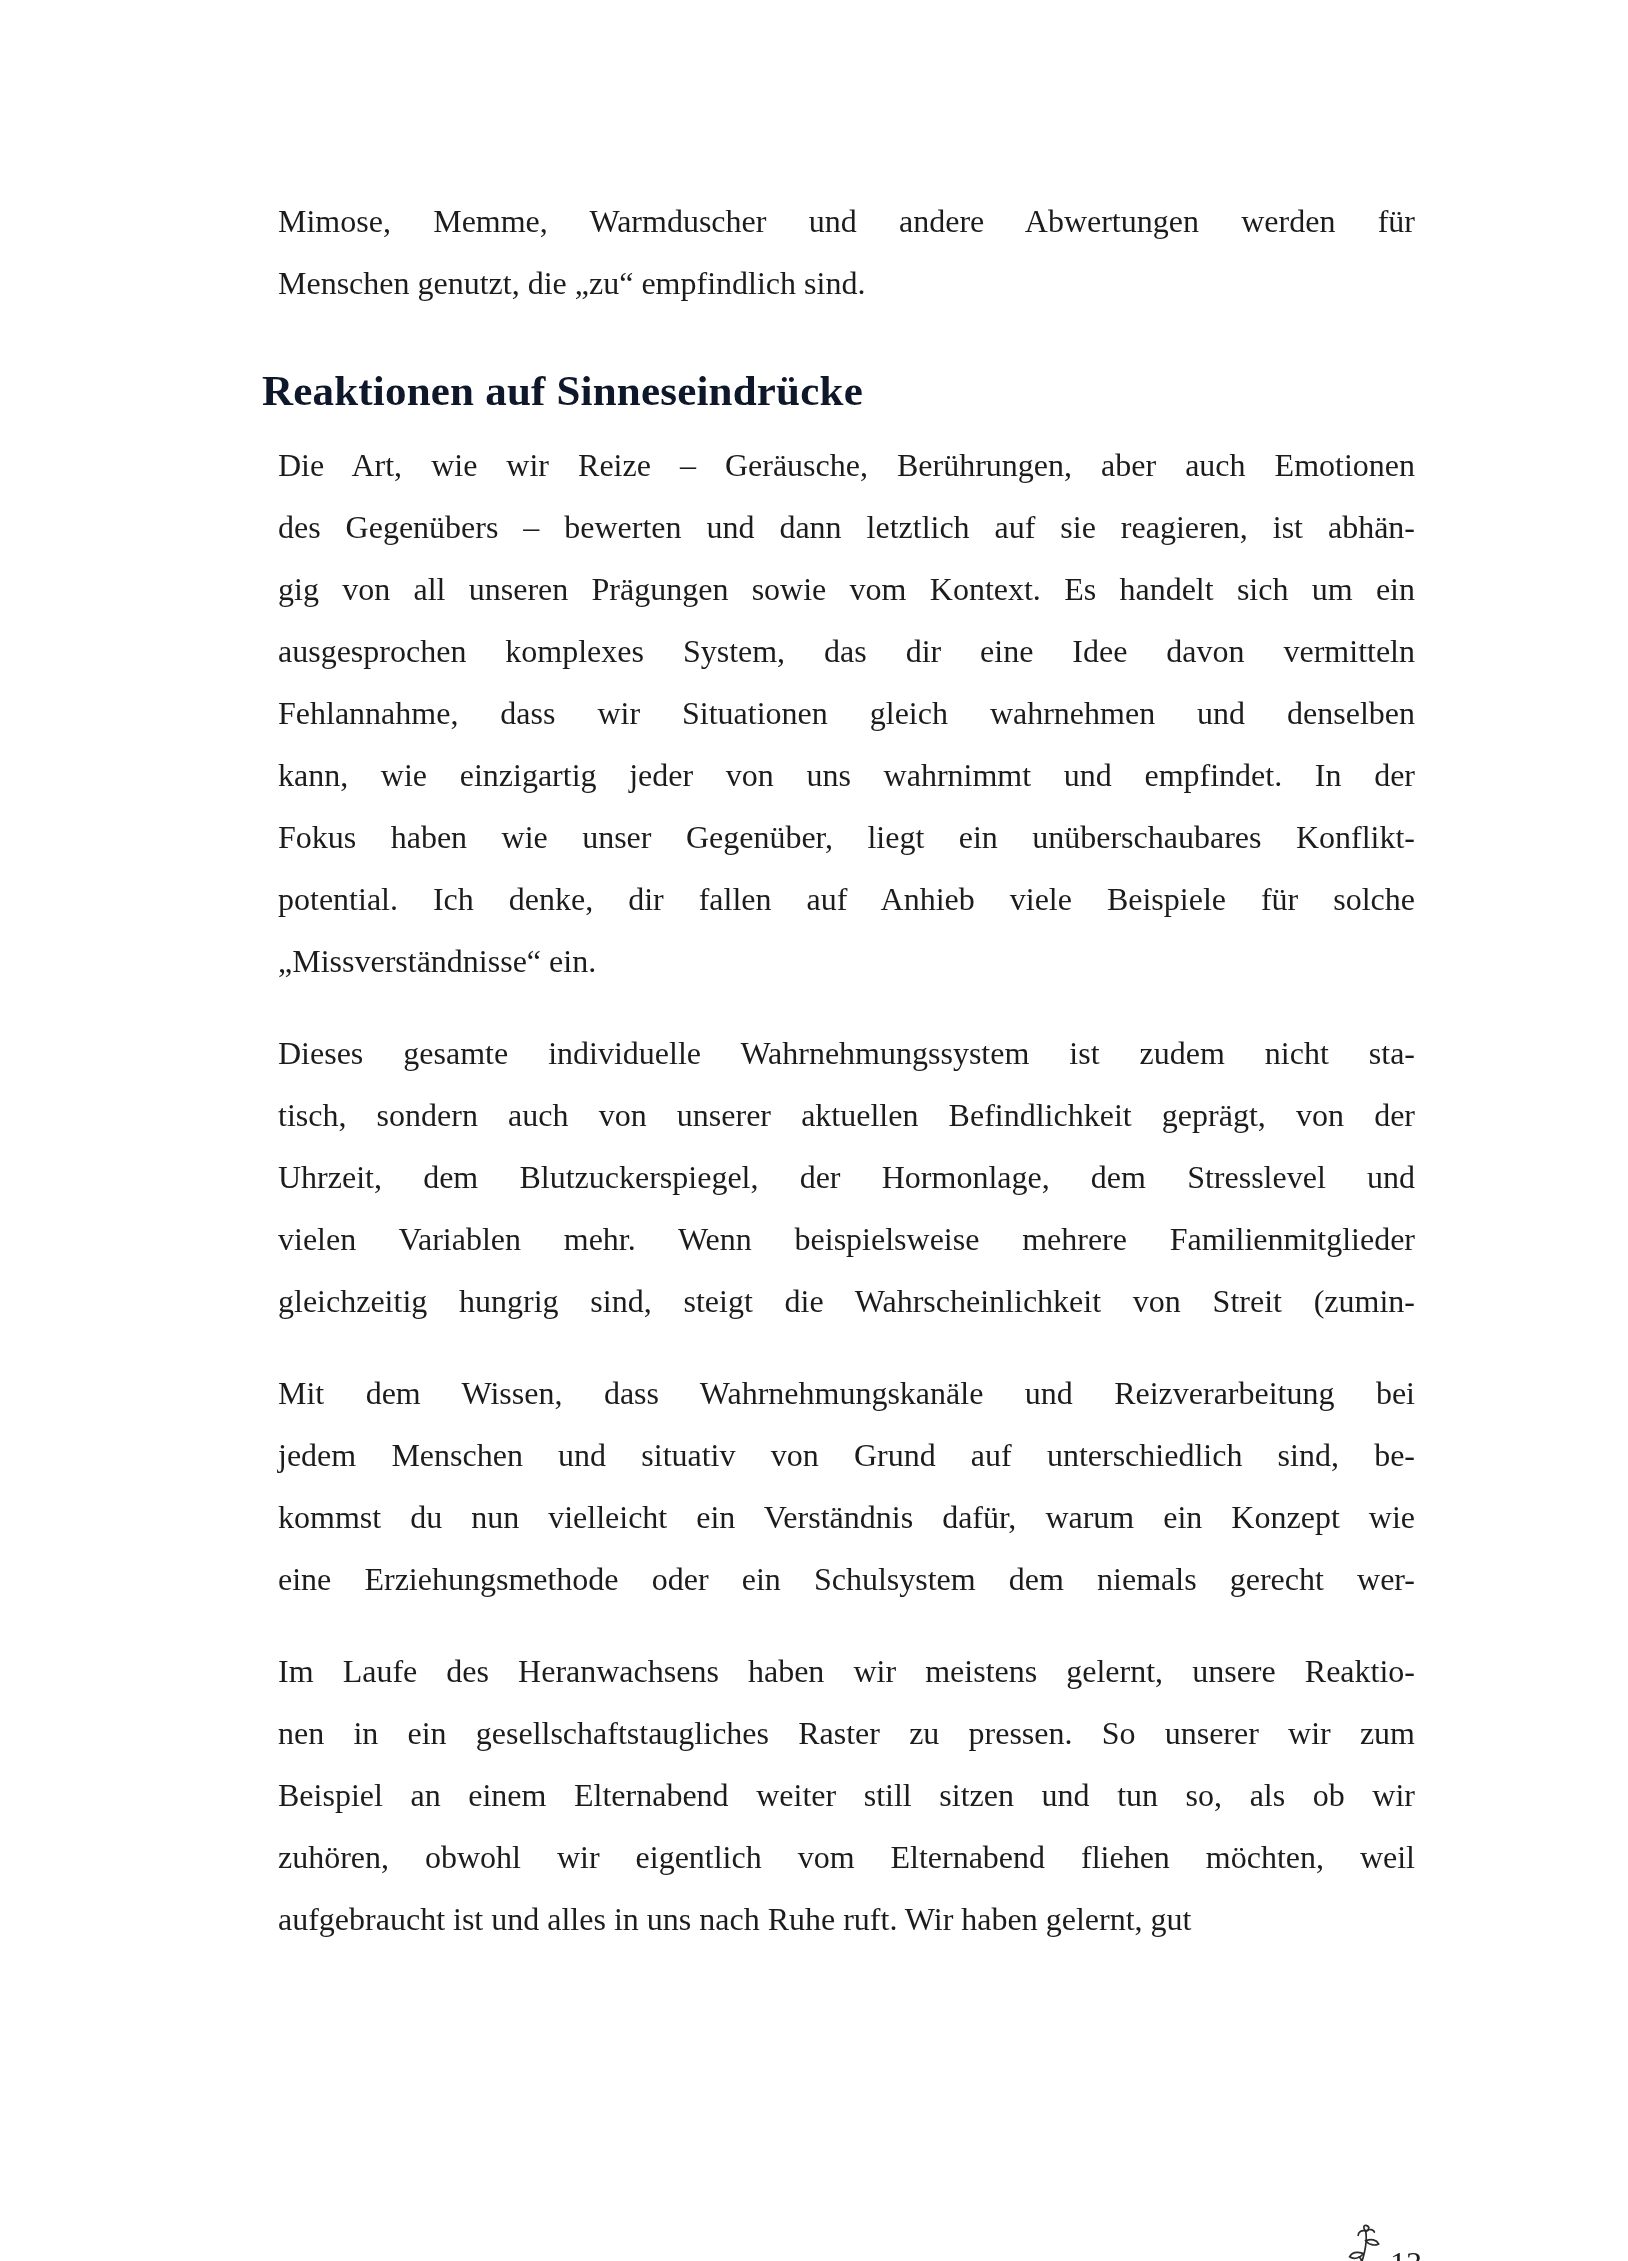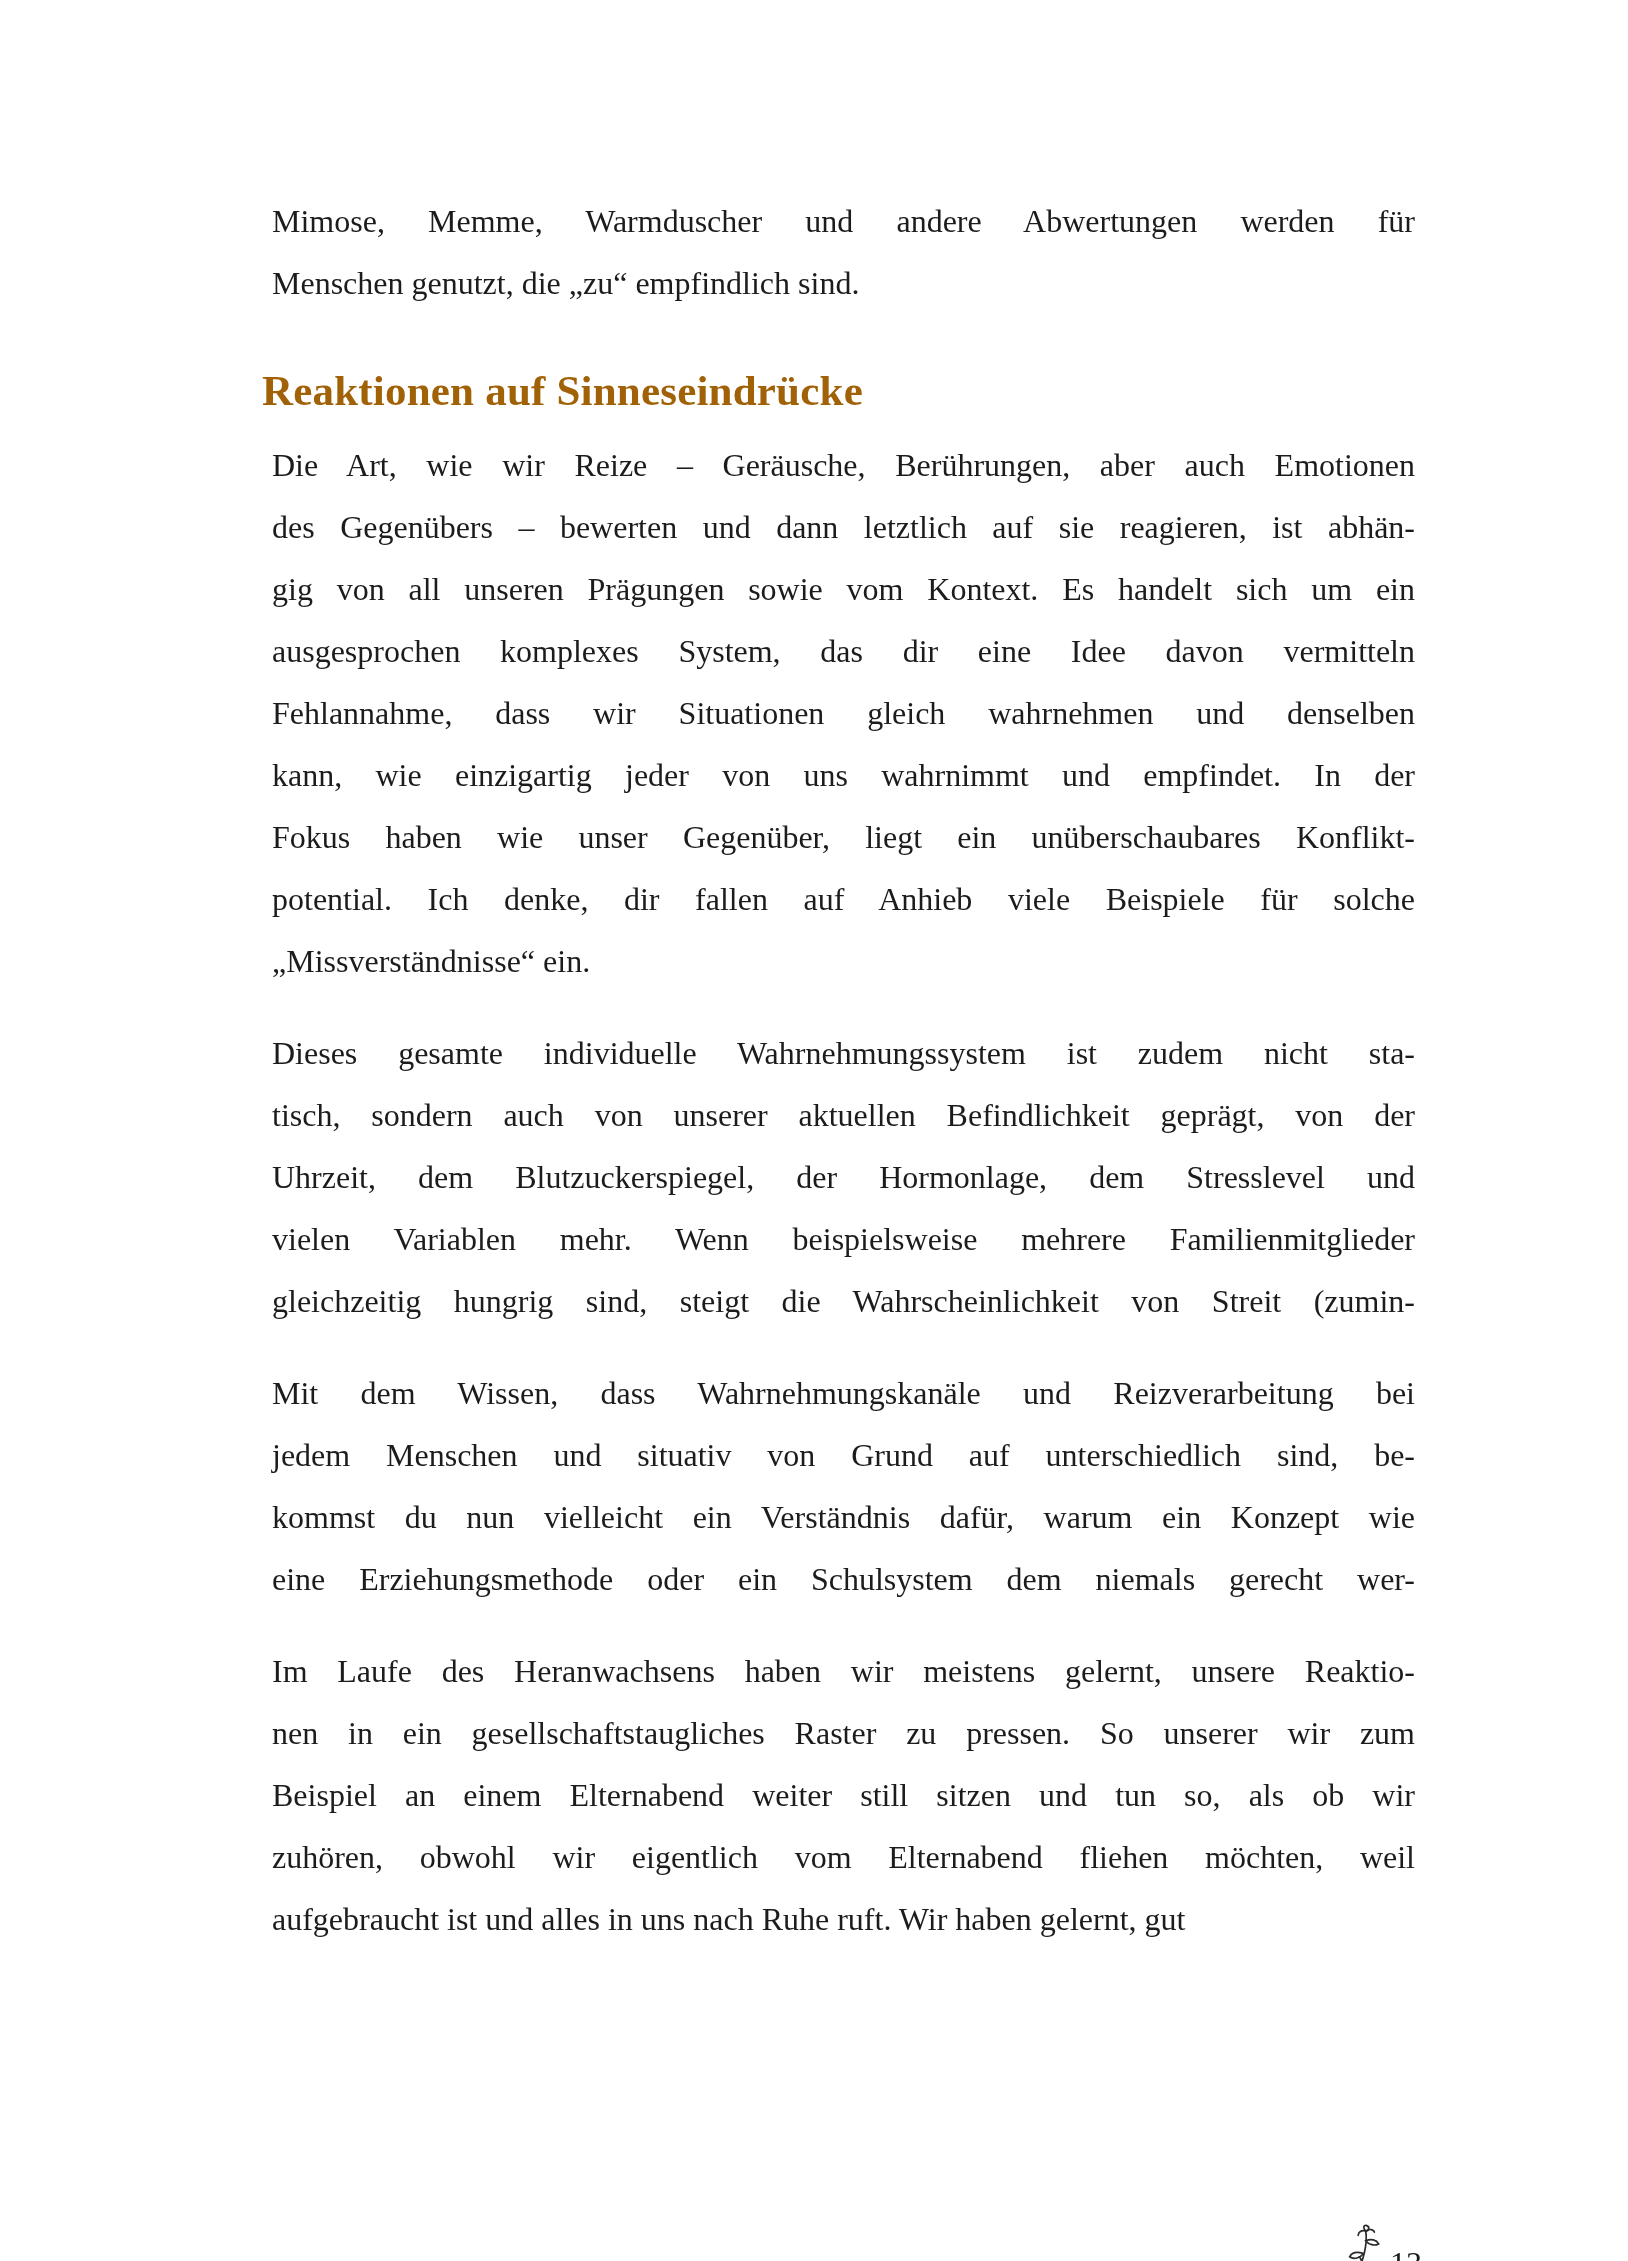--- a/index.html
+++ b/index.html
@@ -15,38 +15,38 @@
     box-sizing: border-box;
     padding: 190px 213px 0 262px;
     font-family: "Liberation Serif", "DejaVu Serif", serif;
     color: #1c1c1c;
     overflow: hidden;
   }
   .page-body {
     width: 1153px;
   }
   .paragraph {
-    margin: 0 0 30px 10px;
+    margin: 0 0 30px 16px;
     font-size: 32px;
     line-height: 62px;
   }
   .line {
     text-align: justify;
     text-align-last: justify;
     white-space: normal;
   }
   .line.last {
     text-align-last: left;
   }
   .section-heading {
     margin: 53px 0 20px 0;
     font-size: 43px;
     line-height: 1.1;
     font-weight: 700;
-    color: #a16207;
+    color: #0f172a;
     letter-spacing: 0.2px;
   }
   .page-footer {
     position: absolute;
     top: 2223px;
     right: 206px;
     display: flex;
     align-items: flex-end;
     gap: 6.3px;
   }

